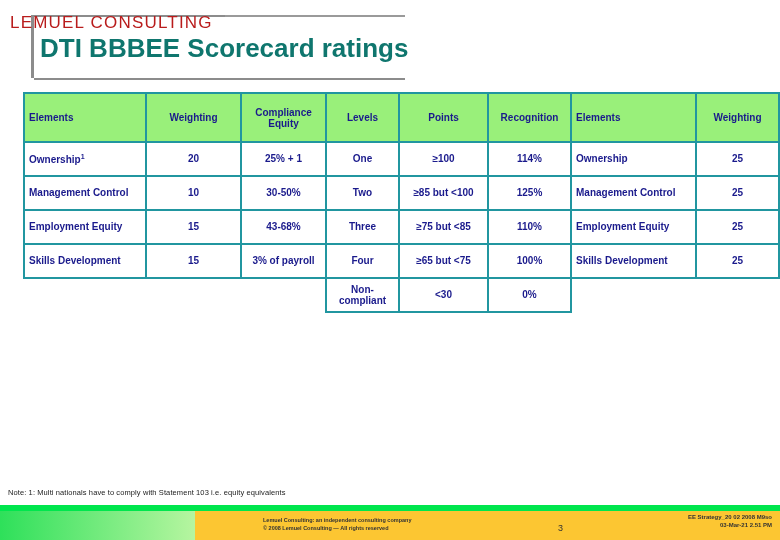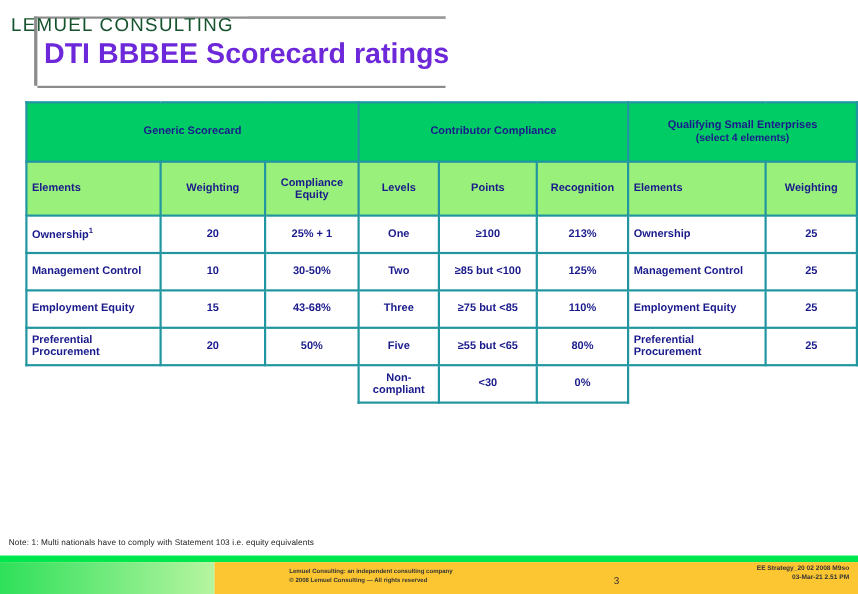--- a/index.html
+++ b/index.html
@@ -27,21 +27,21 @@
   }
   #title-underline-right{
     position:absolute;
     left:225px; top:15px; width:180px; height:2px;
     background:#9a9a9a;
   }
   #page-title{
     position:absolute;
     left:40px; top:33px;
     font-size:26px; font-weight:bold;
-    color:#6d28d9;
+    color:#0f766e;
     letter-spacing:0px;
     white-space:nowrap;
   }
 
   
   #scorecard{
     position:absolute;
     left:23px; top:92px;
     width:755px;
     border-collapse:collapse;
@@ -112,21 +112,21 @@
     position:absolute; left:0; top:6px; width:195px; height:29px;
     background:linear-gradient(to right,#2ee05a,#b6f5a0);
   }
   #footer-right{
     position:absolute; left:195px; top:6px; width:585px; height:29px;
     background:#fcc632;
   }
   #logo-text{
     position:absolute; left:10px; top:13px;
     font-size:17px; letter-spacing:1.2px;
-    color:#14532d;
+    color:#b91c1c;
     font-family:"Liberation Sans", sans-serif;
     white-space:nowrap;
   }
   .copy{
     position:absolute;
     left:263px;
     font-size:5.5px;
     font-weight:bold;
     color:#333333;
     white-space:nowrap;
@@ -163,51 +163,39 @@
     <col style="width:85px">
     <col style="width:73px">
     <col style="width:89px">
     <col style="width:83px">
     <col style="width:125px">
     <col style="width:83px">
   </colgroup>
 
   <thead>
     <tr>
-      <th class="grp" colspan="3">
-        <span>Generic Scorecard</span>
-      </th>
-      <th class="grp" colspan="3">
-        <span>Contributor Compliance</span>
-      </th>
-      <th class="grp" colspan="2">
-        <span>Qualifying Small Enterprises</span>
-        <span class="sub">(select 4 elements)</span>
-      </th>
-    </tr>
-    <tr>
       <th class="colhead lft">Elements</th>
       <th class="colhead">Weighting</th>
       <th class="colhead">Compliance Equity</th>
       <th class="colhead">Levels</th>
       <th class="colhead">Points</th>
       <th class="colhead">Recognition</th>
       <th class="colhead lft">Elements</th>
       <th class="colhead">Weighting</th>
     </tr>
   </thead>
 
   <tbody>
     <tr class="body-row">
       <td class="lft"><span>Ownership</span><sup>1</sup></td>
       <td>20</td>
       <td>25% + 1</td>
       <td>One</td>
       <td>≥100</td>
-      <td>213%</td>
+      <td>114%</td>
       <td class="lft">Ownership</td>
       <td>25</td>
     </tr>
     <tr class="body-row">
       <td class="lft">Management Control</td>
       <td>10</td>
       <td>30-50%</td>
       <td>Two</td>
       <td>≥85 but &lt;100</td>
       <td>125%</td>
@@ -218,27 +206,27 @@
       <td class="lft">Employment Equity</td>
       <td>15</td>
       <td>43-68%</td>
       <td>Three</td>
       <td>≥75 but &lt;85</td>
       <td>110%</td>
       <td class="lft">Employment Equity</td>
       <td>25</td>
     </tr>
     <tr class="body-row">
-      <td class="lft">Preferential Procurement</td>
-      <td>20</td>
-      <td>50%</td>
-      <td>Five</td>
-      <td>≥55 but &lt;65</td>
-      <td>80%</td>
-      <td class="lft">Preferential Procurement</td>
+      <td class="lft">Skills Development</td>
+      <td>15</td>
+      <td>3% of payroll</td>
+      <td>Four</td>
+      <td>≥65 but &lt;75</td>
+      <td>100%</td>
+      <td class="lft">Skills Development</td>
       <td>25</td>
     </tr>
 
     <tr class="body-row">
       <td class="blank"></td>
       <td class="blank"></td>
       <td class="blank"></td>
       <td>Non-compliant</td>
       <td>&lt;30</td>
       <td>0%</td>

